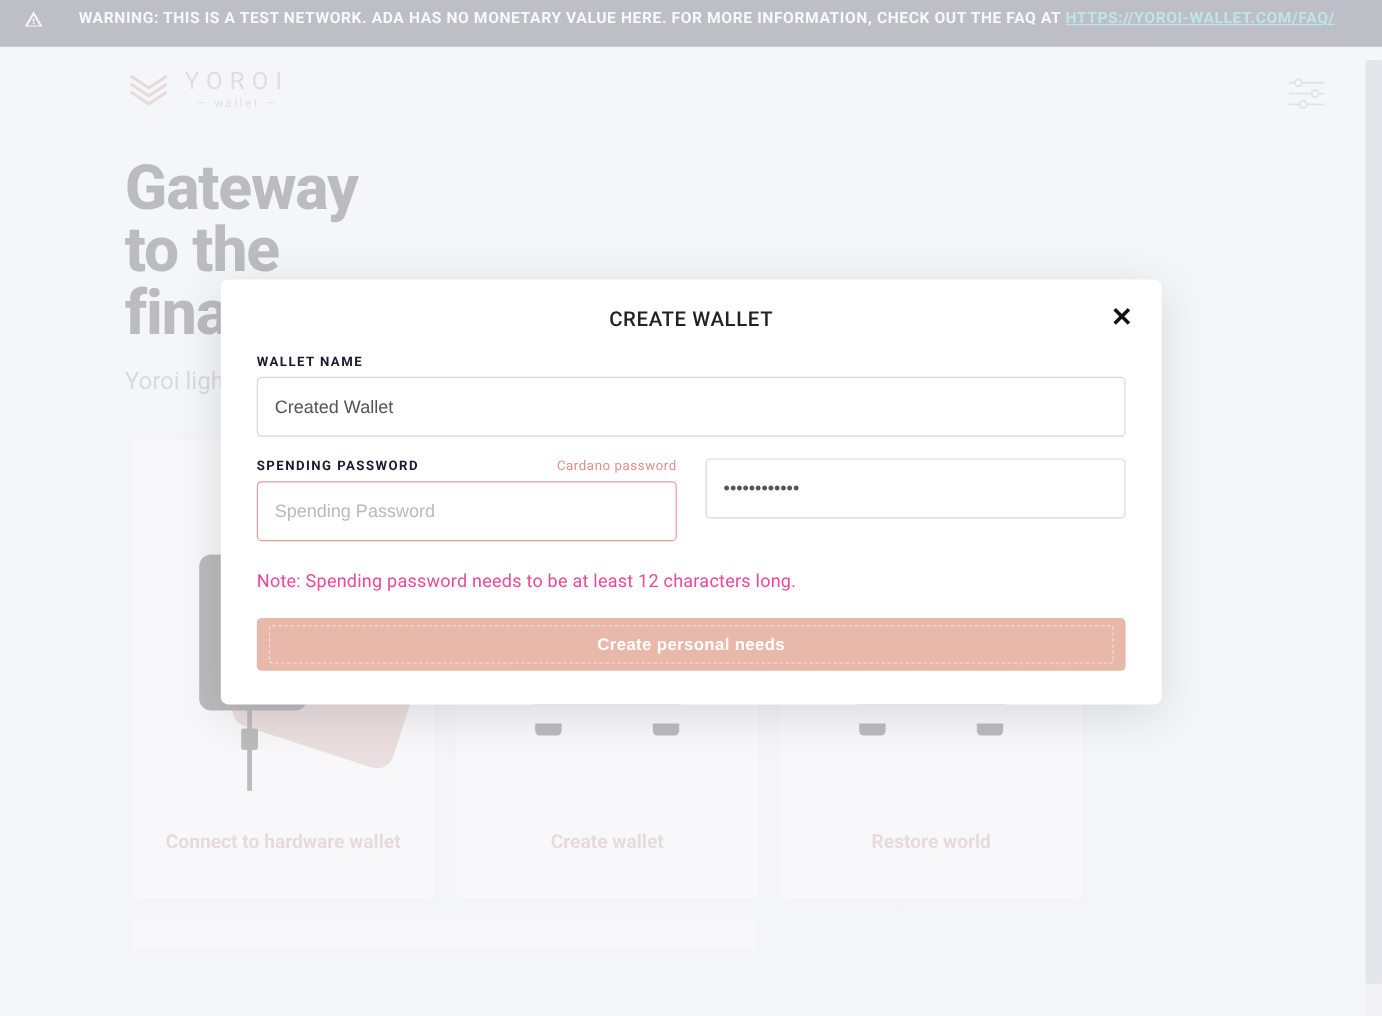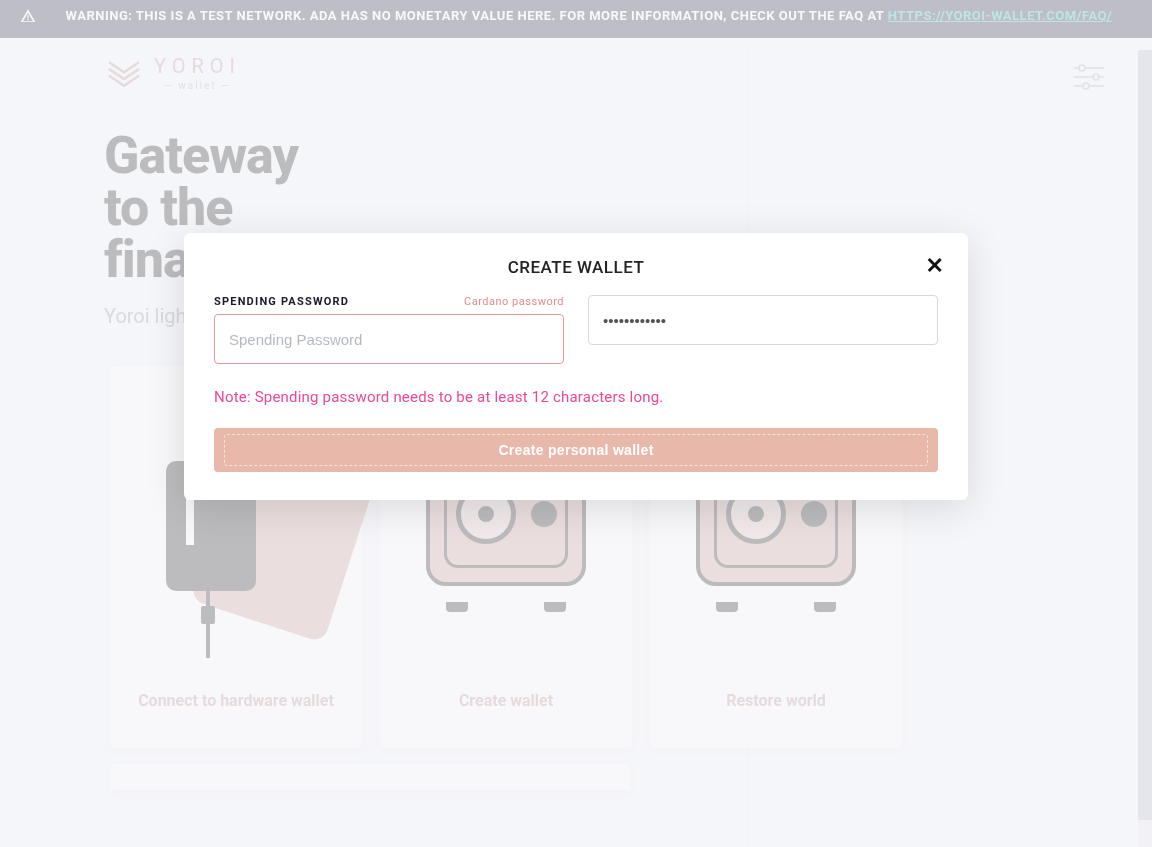--- a/index.html
+++ b/index.html
@@ -455,31 +455,37 @@
 
 <div class="scroll-track"></div>
 <div class="scroll-thumb"></div>
 
 <div class="backdrop"></div>
 
 <div class="modal">
   <div class="modal-title">CREATE WALLET</div>
   <div class="modal-close">✕</div>
 
+  <div class="form-group">
+    <div class="label-row">
+      <span class="field-label">WALLET NAME</span>
+    </div>
+    <input type="text" class="text-input" value="Created Wallet" style="">
+  </div>
 
   <div class="two-col">
     <div class="form-group">
       <div class="label-row">
         <span class="field-label">SPENDING PASSWORD</span>
         <span class="err-text">Cardano password</span>
       </div>
       <input type="text" class="text-input error" placeholder="Spending Password" style="">
     </div>
 
     <div class="form-group">
       <input type="password" class="text-input" value="asdfasdfasdf" style="">
     </div>
   </div>
 
   <div class="note">Note: Spending password needs to be at least 12 characters long.</div>
 
-  <button class="submit-btn">Create personal wallet</button>
+  <button class="submit-btn">Create personal needs</button>
 </div>
 
 </body></html>

